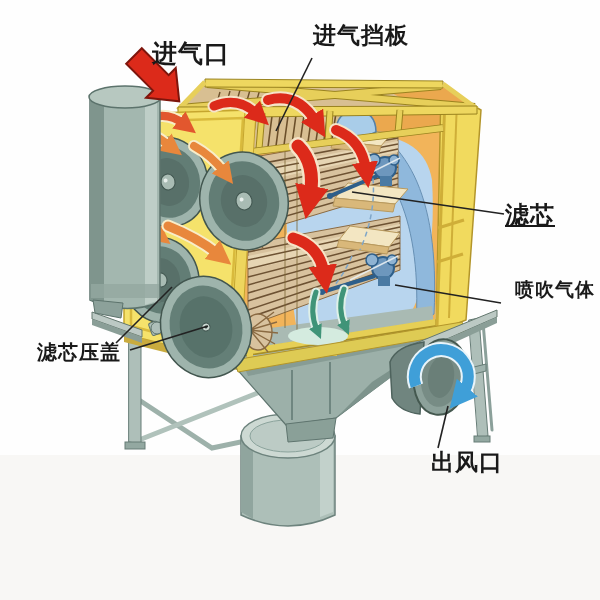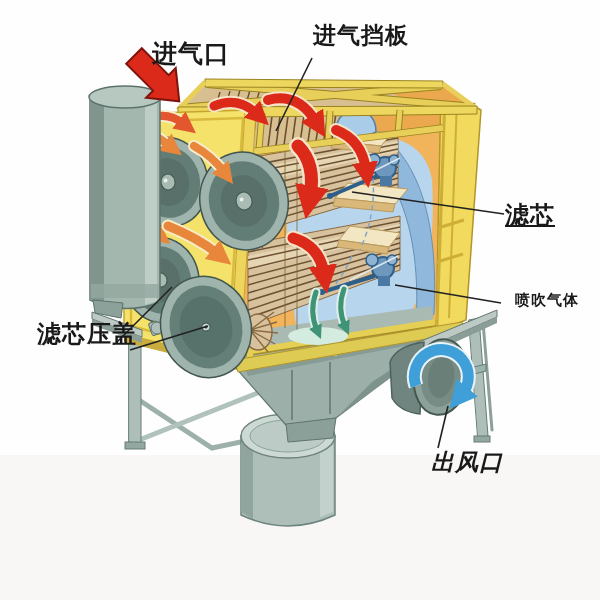--- a/index.html
+++ b/index.html
@@ -4,23 +4,23 @@
 <style>
   html,body{margin:0;padding:0;background:#ffffff;}
   #stage{position:relative;width:600px;height:600px;background:#ffffff;overflow:hidden;
          font-family:"Liberation Sans","DejaVu Sans",sans-serif;}
   #art{position:absolute;left:0;top:0;}
   .lbl{position:absolute;color:#191919;font-weight:bold;white-space:nowrap;
        letter-spacing:1px;line-height:1;}
   #lbl-inlet   {left:152px;top:41px;font-size:25px;text-align:right;}
   #lbl-baffle  {left:285px;top:24px;font-size:23px;margin-left:28px;}
   #lbl-filter  {left:505px;top:203px;font-size:24px;text-decoration:underline;}
-  #lbl-pulse   {left:503px;top:292px;font-size:15px;padding-left:12px;}
-  #lbl-cover   {left:37px;top:324px;font-size:24px;font-family:Liberation Mono, monospace;}
-  #lbl-outlet  {left:431px;top:451px;font-size:23px;font-style:italic;}
+  #lbl-pulse   {left:503px;top:280px;font-size:19px;padding-left:12px;}
+  #lbl-cover   {left:37px;top:342px;font-size:20px;}
+  #lbl-outlet  {left:431px;top:451px;font-size:23px;}
 </style>
 </head>
 <body>
 
 <div id="stage">
 <svg id="art" width="600" height="600" viewBox="0 0 600 600">
   <defs>
     <marker id="mr" viewBox="0 0 4 4" markerWidth="2.6" markerHeight="2.6" refX="1.2" refY="2" orient="auto">
           <path d="M0,0L4,2L0,4Z" fill="#dc2a1a"></path>
         </marker>

